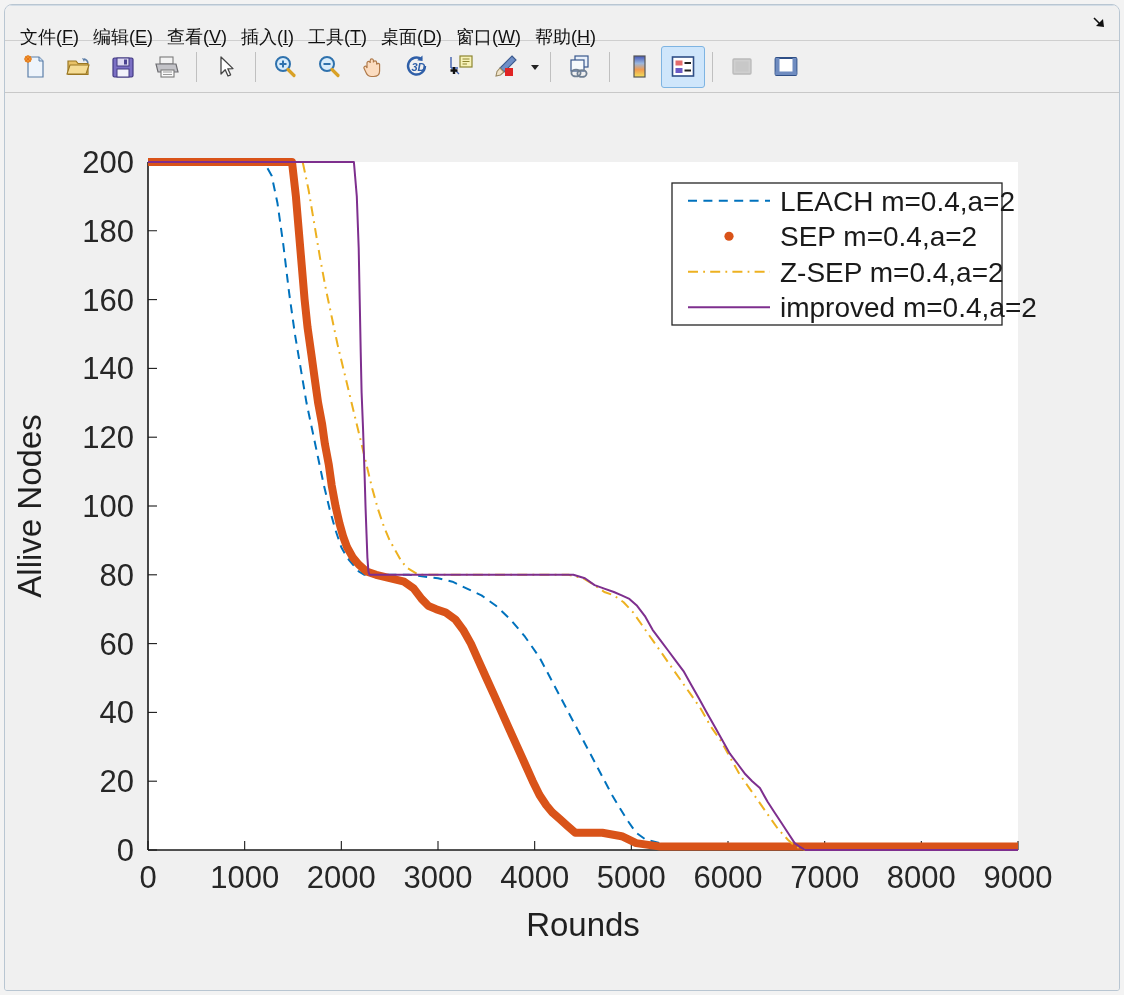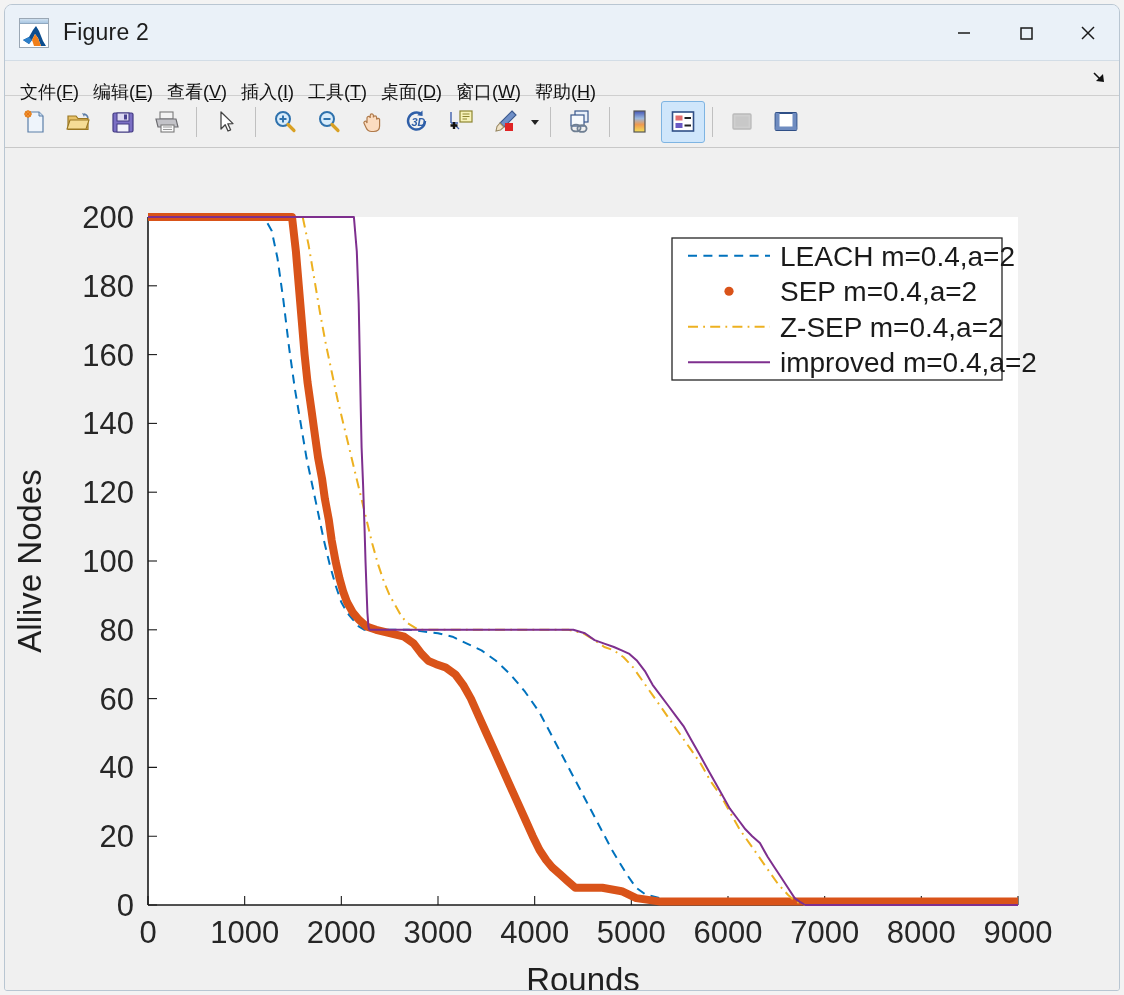--- a/index.html
+++ b/index.html
@@ -136,50 +136,20 @@
     overflow: hidden;
   }
   .figure-svg { position: absolute; left: 0; top: 0; }
 </style>
 </head>
 <body>
 
 <div id="app">
   <div class="window">
 
-    <div class="titlebar">
-      <div class="app-icon">
-        <div class="iconbar"></div>
-        <svg width="26" height="22" viewBox="0 0 26 22">
-          <path d="M1 15 L7 12 L11 5 L14 1 L17 6 L21 16 L24 21 L19 21 L16 13 L13 9 L10 15 L7 19 Z" fill="#0b4d8f"></path>
-          <path d="M10 15 L13 9 L16 13 L19 21 L12 21 Z" fill="#f07f1a"></path>
-          <path d="M1 15 L7 12 L10 15 L7 19 Z" fill="#2d7fc9"></path>
-        </svg>
-      </div>
-      <div class="title-text">Figure 2</div>
-
-      <div class="wbtns">
-        <div class="wbtn">
-          <svg width="22" height="22" viewBox="0 0 22 22">
-              <line x1="5" y1="11" x2="17" y2="11" stroke="#1a1a1a" stroke-width="1.5"></line>
-            </svg>
-        </div>
-        <div class="wbtn">
-          <svg width="22" height="22" viewBox="0 0 22 22">
-              <rect x="6" y="6" width="11" height="11" fill="none" stroke="#1a1a1a" stroke-width="1.5"></rect>
-            </svg>
-        </div>
-        <div class="wbtn close">
-          <svg width="22" height="22" viewBox="0 0 22 22">
-              <line x1="5" y1="5" x2="17" y2="17" stroke="#1a1a1a" stroke-width="1.5"></line>
-              <line x1="17" y1="5" x2="5" y2="17" stroke="#1a1a1a" stroke-width="1.5"></line>
-            </svg>
-        </div>
-      </div>
-    </div>
 
     <div class="menubar">
       <div class="menu-item">
         <span>文件(</span><u>F</u><span>)</span>
       </div>
       <div class="menu-item">
         <span>编辑(</span><u>E</u><span>)</span>
       </div>
       <div class="menu-item">
         <span>查看(</span><u>V</u><span>)</span>

